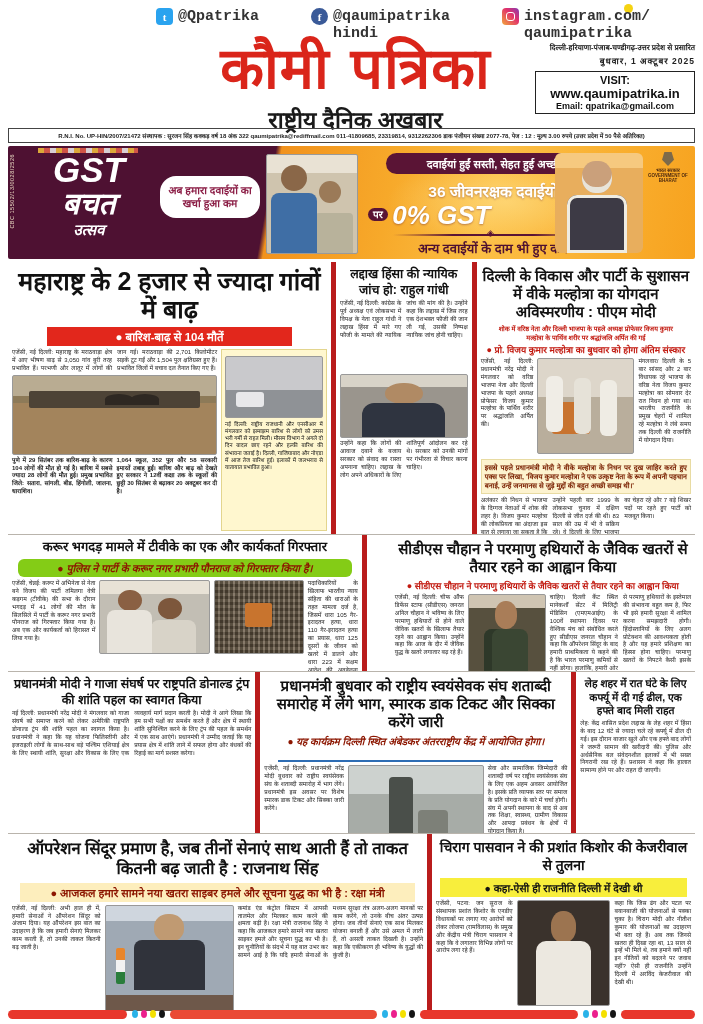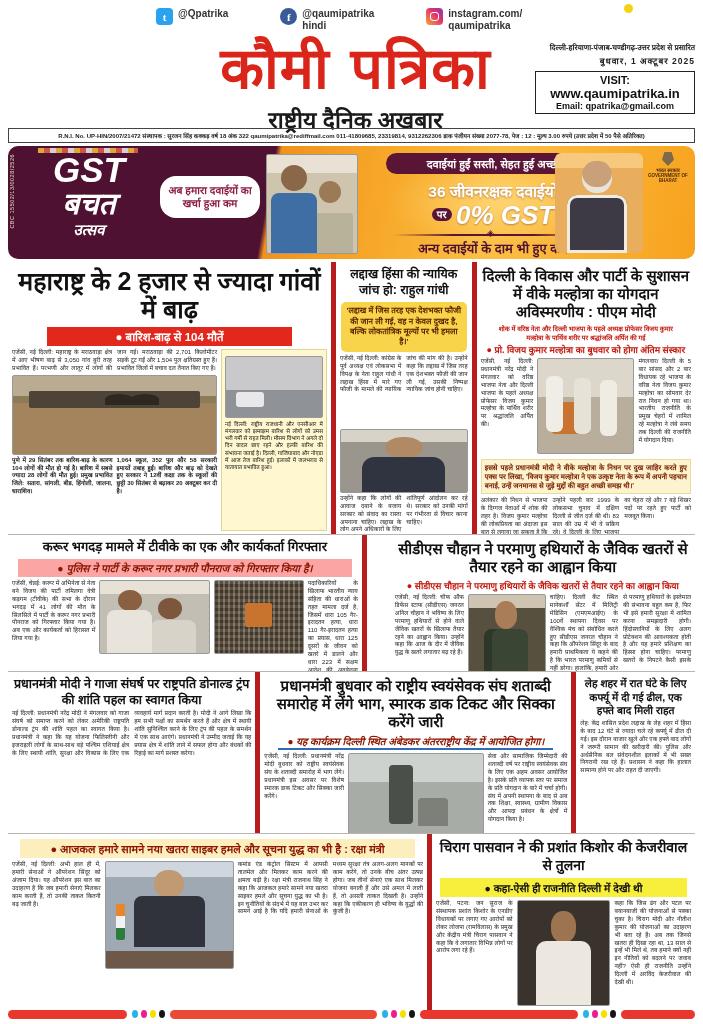--- a/index.html
+++ b/index.html
@@ -9,52 +9,52 @@
   
   .hdr { position:relative; height:145px; }
   .corner-dot { position:absolute; right:62px; top:4px; width:9px; height:9px; border-radius:50%; background:#f5d312; }
   .social-row { position:absolute; left:148px; top:8px; display:flex; gap:52px; }
   .social-item { display:flex; align-items:flex-start; gap:5px; }
   .s-icon { width:17px; height:17px; border-radius:4px; display:flex; align-items:center; justify-content:center; color:#fff; font-weight:bold; font-size:11px; font-family:"Liberation Serif",serif; }
   .tw { background:#2aa3ef; }
   .fb { background:#3a5a98; border-radius:50%; }
   .ig { background:linear-gradient(45deg,#f2a63b,#e1306c 60%,#833ab4); }
   .ig-inner { width:9px; height:9px; border:1.5px solid #fff; border-radius:3px; }
-  .s-label { font-size:10px; font-weight:bold; color:#333; line-height:1.15; }
+  .s-label { font-size:15px; font-weight:bold; color:#333; line-height:1.15;font-family:Liberation Mono, monospace; }
   .masthead { position:absolute; left:125px; top:40px; width:445px; text-align:center; color:#da251a; font-weight:bold; font-size:57px; line-height:1.0; letter-spacing:1px; font-family:"DejaVu Sans",sans-serif; }
   .tagline { position:absolute; left:125px; top:103px; width:445px; text-align:center; font-weight:bold; font-size:23px; color:#1a1a1a; }
   .hdr-right { position:absolute; right:0; top:42px; width:160px; text-align:right; }
   .region-line { font-size:7.5px; font-weight:bold; color:#222; }
   .date-line { font-size:8.5px; font-weight:bold; color:#222; margin-top:3px; letter-spacing:1px; }
   .visit-box { border:1.5px solid #222; margin-top:5px; padding:2px 3px; text-align:center; background:#fff; }
   .visit-label { font-size:11px; font-weight:bold; }
   .visit-web { font-size:13px; font-weight:bold; }
   .visit-email { font-size:9px; font-weight:bold; }
   .rni { position:absolute; bottom:2px; left:0; right:0; border:1px solid #444; font-size:6px; text-align:center; padding:2.5px 2px; color:#222; font-weight:bold; white-space:nowrap; overflow:hidden; }
 
   
-  .ad { position:relative; height:113px; margin:1px 0 3px 0; border-radius:10px; overflow:hidden;
+  .ad { position:relative; height:113px; margin:1px 0 3px 0; border-radius:2px; overflow:hidden;
         background:linear-gradient(100deg,#4e1132 0%,#4e1132 38%,#f1921d 38.8%,#f7a92a 55%,#fcbf45 70%,#f7a21e 100%); }
   .ad-glow { position:absolute; left:55%; top:10%; width:240px; height:90px; background:radial-gradient(ellipse at center,rgba(255,230,150,.55),rgba(255,230,150,0) 70%); }
   .cbc { position:absolute; left:1px; top:8px; font-size:5.5px; color:#e8d7c0; writing-mode:vertical-rl; transform:rotate(180deg); letter-spacing:.5px; }
   .gst-block { position:absolute; left:26px; top:6px; width:110px; text-align:center; color:#fff; font-style:italic; font-weight:bold; }
   .gst-word { font-size:35px; line-height:1; }
   .bachat-word { font-size:30px; line-height:1.1; }
   .utsav-word { font-size:15px; line-height:1.3; }
   .bunting { position:absolute; left:30px; top:2px; width:100px; height:5px;
      background:repeating-linear-gradient(90deg,#f5c33b 0 6px,#e8604a 6px 12px,#f0f0f0 12px 18px); clip-path:polygon(0 0,100% 0,100% 100%,0 100%); opacity:.85; }
   .bubble { position:absolute; left:152px; top:30px; width:100px; background:#fff; border-radius:16px; padding:8px 6px; text-align:center; color:#8c1f47; font-weight:bold; font-size:10.5px; line-height:1.25; }
   .bubble:after { content:""; position:absolute; right:-8px; top:40%; border:8px solid transparent; border-left-color:#fff; }
   .couple-photo { position:absolute; left:258px; top:8px; width:92px; height:100px; border-radius:6px;
      background:linear-gradient(180deg,#e9e2d4 0 18%,#cfc4ae 18% 100%); }
   .couple-photo:before { content:""; position:absolute; left:14px; top:10px; width:26px; height:26px; border-radius:50%; background:#8a6748; box-shadow:36px 14px 0 -2px #9b7a58; }
   .couple-photo:after { content:""; position:absolute; left:4px; top:38px; width:46px; height:60px; border-radius:8px 8px 0 0; background:#3f6ea5; box-shadow:40px 16px 0 -4px #b8b29b; }
   .ad-badge { position:absolute; left:378px; top:7px; width:215px; background:#5a1435; color:#fff; font-weight:bold; font-size:11px; text-align:center; border-radius:14px; padding:3px 2px; }
   .ad-line1 { position:absolute; left:360px; top:34px; width:250px; text-align:center; color:#fff; font-weight:bold; font-size:15.5px; text-shadow:0 1px 2px rgba(90,20,53,.4); }
-  .ad-line2 { position:absolute; left:360px; top:54px; width:250px; text-align:center; color:#fff; font-weight:bold; }
+  .ad-line2 { position:absolute; left:360px; top:54px; width:250px; color:#fff; font-weight:bold; }
   .ad-on { font-size:10px; background:#5a1435; border-radius:8px; padding:1px 5px; vertical-align:6px; }
   .ad-zero { font-size:26px; font-style:italic; text-shadow:0 1px 2px rgba(90,20,53,.4); }
   .ad-divider { position:absolute; left:385px; top:88px; width:200px; height:2px; background:linear-gradient(90deg,transparent,#5a1435 30%,#5a1435 70%,transparent); }
   .ad-divider:after { content:"◈"; position:absolute; left:94px; top:-6px; color:#5a1435; font-size:9px; background:transparent; }
   .ad-line3 { position:absolute; left:355px; top:93px; width:260px; text-align:center; color:#4e1132; font-weight:bold; font-size:13px; }
   .modi-photo { position:absolute; right:52px; top:7px; width:88px; height:100px; border-radius:6px; background:linear-gradient(180deg,#f6c97f 0 15%,#e8ae5d 15% 100%); }
   .modi-photo:before { content:""; position:absolute; left:27px; top:8px; width:30px; height:32px; border-radius:45%; background:#caa07b; box-shadow:inset 0 -6px 0 #e8e4da; }
   .modi-photo:after { content:""; position:absolute; left:12px; top:42px; width:60px; height:58px; border-radius:10px 10px 0 0; background:#3d3a45; box-shadow:inset 0 0 0 3px #efece2; }
   .govt-logo { position:absolute; right:4px; top:6px; width:46px; text-align:center; color:#4e2a10; }
   .govt-emblem { width:12px; height:14px; margin:0 auto 1px auto; background:#7d6a4a; clip-path:polygon(20% 0,80% 0,100% 55%,50% 100%,0 55%); }
@@ -64,23 +64,23 @@
   
   .band { display:flex; border-top:1px solid #b9b4ac; overflow:hidden; }
   .col { overflow:hidden; padding:3px 4px; }
   .col + .col { border-left:5px solid #b91c1c; }
   .head-xl { font-weight:bold; text-align:center; font-size:25px; line-height:1.12; padding:2px 0; }
   .head-lg { font-weight:bold; text-align:center; font-size:13px; line-height:1.15; padding:2px 0; }
   .head-md { font-weight:bold; text-align:center; font-size:15px; line-height:1.2; padding:2px 0; }
   .head-sm { font-weight:bold; text-align:center; font-size:12.5px; line-height:1.25; padding:2px 0; }
   .head-xs { font-weight:bold; text-align:center; font-size:10.5px; line-height:1.3; padding:2px 0; }
   .kicker-red { background:#e2271c; color:#fff; font-weight:bold; font-size:11.5px; text-align:center; width:78%; margin:2px auto 3px auto; padding:2px 2px; }
-  .kicker-peach { background:#fca5a5; color:#8c1600; font-weight:bold; font-style:italic; font-size:10.5px; text-align:center; margin:2px 6px 3px 6px; padding:2px; border-radius:0; }
+  .kicker-peach { background:#84cc16; color:#8c1600; font-weight:bold; font-style:italic; font-size:10.5px; text-align:center; margin:2px 6px 3px 6px; padding:2px; border-radius:6px; }
   .kicker-redtext { color:#c21a10; font-weight:bold; font-size:9px; text-align:center; margin:1px 0 2px 0; }
-  .kicker-underblue { color:#8c1600; font-weight:bold; font-style:italic; font-size:10px; text-align:center; margin:1px 14px 3px 14px; padding-bottom:0; border-bottom:2px solid #2e6db4; }
+  .kicker-underblue { color:#8c1600; font-weight:bold; font-style:italic; font-size:10px; text-align:center; margin:1px 14px 3px 14px; padding-bottom:12px; border-bottom:2px solid #2e6db4; }
   .kicker-paleyellow { background:#fdeebd; color:#8c1600; font-weight:bold; font-size:11px; text-align:center; margin:2px 8px 3px 8px; padding:2px; }
   .kicker-yellow { background:#f8ee3c; color:#111; font-weight:bold; font-size:10.5px; text-align:center; margin:2px 4px 3px 4px; padding:2.5px; }
   .sub-redsmall { color:#c21a10; font-weight:bold; font-size:6.5px; text-align:center; margin:1px 10px; }
   .quote-box { background:#f7d44a; color:#5c1d00; font-weight:bold; font-size:8px; text-align:center; border-radius:5px; padding:4px 4px; margin:2px 1px 3px 1px; line-height:1.3; }
   .body-txt { font-size:6px; line-height:1.32; text-align:justify; color:#1c1c1c; }
   .cols2 { columns:2; column-gap:5px; }
   .cols3 { columns:3; column-gap:5px; }
   .caption { font-size:6px; line-height:1.3; text-align:justify; color:#1c1c1c; font-weight:bold; }
   .photo { border:1px solid #999; border-radius:2px; position:relative; overflow:hidden; }
   .portrait:before { content:""; position:absolute; left:50%; top:12%; width:30%; height:34%; margin-left:-15%; border-radius:48%; background:#b08a64; }
@@ -254,21 +254,20 @@
         </div>
         <div class="flood-side">
           <div class="rain-photo photo"></div>
           <div class="side-txt">नई दिल्ली: राष्ट्रीय राजधानी और एनसीआर में मंगलवार को झमाझम बारिश से लोगों को उमस भरी गर्मी से राहत मिली। मौसम विभाग ने अगले दो दिन बादल छाए रहने और हल्की बारिश की संभावना जताई है। दिल्ली, गाजियाबाद और नोएडा में आज तेज बारिश हुई। इलाकों में जलभराव से यातायात प्रभावित हुआ।</div>
         </div>
       </div>
     </div>
 
     <div class="col rahul-col">
       <div class="head-sm">लद्दाख हिंसा की न्यायिक जांच हो: राहुल गांधी</div>
-      <div class="quote-box">'लद्दाख में जिस तरह एक देशभक्त फौजी की जान ली गई, वह न केवल दुखद है, बल्कि लोकतांत्रिक मूल्यों पर भी हमला है।'</div>
       <div class="body-txt cols2" style="height:72px;">एजेंसी, नई दिल्ली: कांग्रेस के पूर्व अध्यक्ष एवं लोकसभा में विपक्ष के नेता राहुल गांधी ने लद्दाख हिंसा में मारे गए फौजी के मामले की न्यायिक जांच की मांग की है। उन्होंने कहा कि लद्दाख में जिस तरह एक देशभक्त फौजी की जान ली गई, उसकी निष्पक्ष न्यायिक जांच होनी चाहिए।</div>
       <div class="rahul-photo photo portrait"></div>
       <div class="body-txt cols2">उन्होंने कहा कि लोगों की आवाज दबाने के बजाय सरकार को संवाद का रास्ता अपनाना चाहिए। लद्दाख के लोग अपने अधिकारों के लिए शांतिपूर्ण आंदोलन कर रहे थे। सरकार को उनकी मांगों पर गंभीरता से विचार करना चाहिए।</div>
     </div>
 
     <div class="col vk-col">
       <div class="head-md">दिल्ली के विकास और पार्टी के सुशासन में वीके मल्होत्रा का योगदान अविस्मरणीय : पीएम मोदी</div>
       <div class="sub-redsmall">शोक में वरिष्ठ नेता और दिल्ली भाजपा के पहले अध्यक्ष प्रोफेसर विजय कुमार मल्होत्रा के पार्थिव शरीर पर श्रद्धांजलि अर्पित की गई</div>
       <div class="kicker-redtext">● प्रो. विजय कुमार मल्होत्रा का बुधवार को होगा अंतिम संस्कार</div>
       <div class="vk-row">
@@ -324,20 +323,21 @@
 
     <div class="col leh-col">
       <div class="head-xs">लेह शहर में रात घंटे के लिए कर्फ्यू में दी गई ढील, एक हफ्ते बाद मिली राहत</div>
       <div class="body-txt">लेह: केंद्र शासित प्रदेश लद्दाख के लेह शहर में हिंसा के बाद 12 घंटे से ज्यादा चले रहे कर्फ्यू में ढील दी गई। इस दौरान बाजार खुले और एक हफ्ते बाद लोगों ने जरूरी सामान की खरीदारी की। पुलिस और अर्धसैनिक बल संवेदनशील इलाकों में भी सख्त निगरानी रख रहे हैं। प्रशासन ने कहा कि हालात सामान्य होने पर और राहत दी जाएगी।</div>
     </div>
   </div>
 
   <div class="band band4">
 
     <div class="col rajnath-col">
+      <div class="head-md" style="font-size:16.5px;">ऑपरेशन सिंदूर प्रमाण है, जब तीनों सेनाएं साथ आती हैं तो ताकत कितनी बढ़ जाती है : राजनाथ सिंह</div>
       <div class="kicker-paleyellow">● आजकल हमारे सामने नया खतरा साइबर हमले और सूचना युद्ध का भी है : रक्षा मंत्री</div>
       <div class="raj-row">
         <div class="body-txt r1">एजेंसी, नई दिल्ली: अभी हाल ही में, हमारी सेनाओं ने ऑपरेशन सिंदूर को अंजाम दिया। यह ऑपरेशन इस बात का उदाहरण है कि जब हमारी सेनाएं मिलकर काम करती हैं, तो उनकी ताकत कितनी बढ़ जाती है।</div>
         <div class="raj-photo photo">
           <div class="raj-flag"></div>
           <div class="raj-desk"></div>
         </div>
         <div class="body-txt cols2">कमांड एंड कंट्रोल सिस्टम में आपसी तालमेल और मिलकर काम करने की क्षमता बढ़ी है। रक्षा मंत्री राजनाथ सिंह ने कहा कि आजकल हमारे सामने नया खतरा साइबर हमले और सूचना युद्ध का भी है। इन चुनौतियों के संदर्भ में यह बात उभर कर सामने आई है कि यदि हमारी सेनाओं के मध्यम सुरक्षा तंत्र अलग-अलग मानकों पर काम करेंगे, तो उनके बीच अंतर उत्पन्न होगा। जब तीनों सेनाएं एक साथ मिलकर योजना बनाती हैं और उसे अमल में लाती हैं, तो असली ताकत दिखती है। उन्होंने कहा कि एकीकरण ही भविष्य के युद्धों की कुंजी है।</div>
       </div>
     </div>

